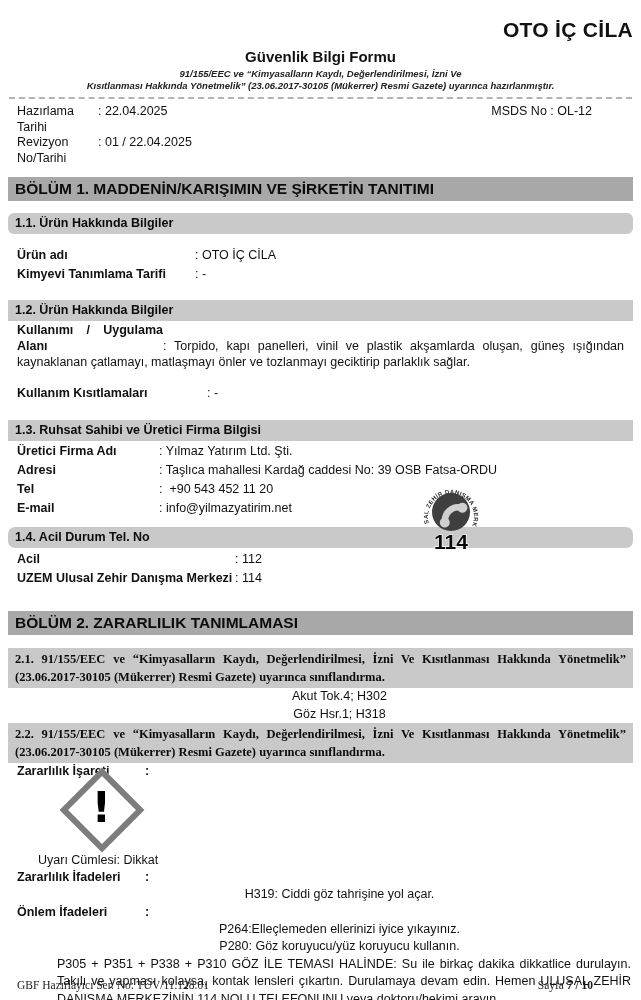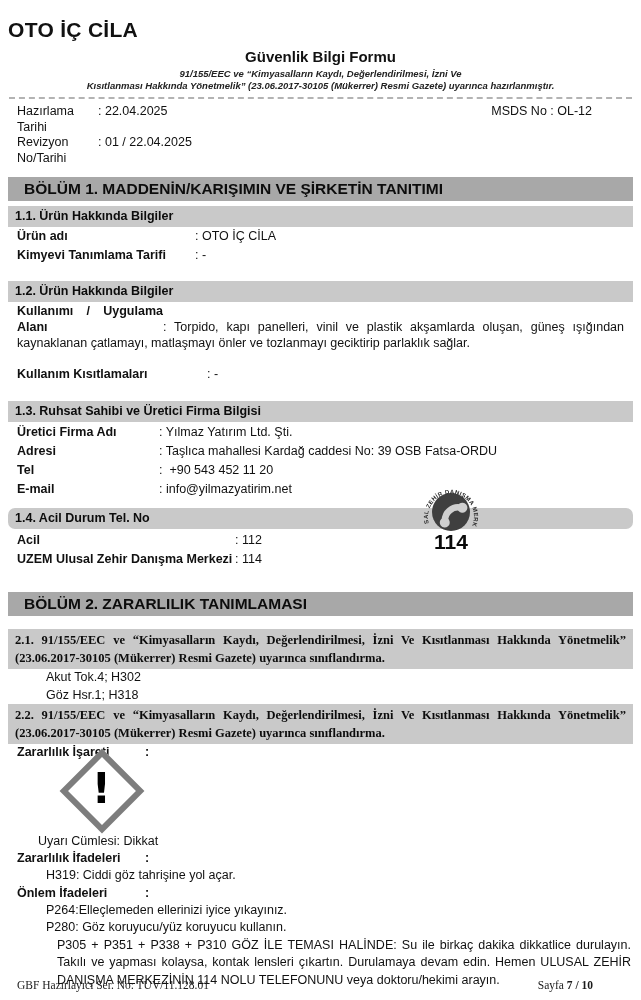--- a/index.html
+++ b/index.html
@@ -3,53 +3,53 @@
 <meta charset="utf-8">
 <style>
   html,body { margin:0; padding:0; }
   body {
     width:641px; height:1000px; background:#ffffff; color:#111;
     font-family:"Liberation Sans", sans-serif; font-size:12.5px;
     position:relative; overflow:hidden;
   }
   .page { padding:0 8px; position:relative; }
 
-  .doc-title { margin-top:18px; text-align:left; font-size:21px; font-weight:700; letter-spacing:.3px; }
+  .doc-title { margin-top:18px; text-align:right; font-size:21px; font-weight:700; letter-spacing:.3px; }
   .doc-sub   { margin-top:6px;  text-align:center; font-size:15px; font-weight:700; }
   .reg       { margin-top:3px;  text-align:center; font-style:italic; font-weight:600;
                font-size:9.5px; line-height:11.5px; color:#222; }
   .dash      { margin:6px 1px 0 1px; border-bottom:2px dashed #b3b3b3; height:0; }
 
   .meta { margin:5px 9px 0 9px; line-height:15.5px; position:relative; }
   .meta-row { display:flex; }
   .meta-label { width:81px; flex:none; }
   .msds { position:absolute; right:32px; top:0; }
 
   .bar1 { margin-top:11px; background:#a8a8a8; color:#0c0c0c; font-weight:700;
-          font-size:15.5px; line-height:17px; padding:3px 7px 4px 16px; }
+          font-size:15.5px; line-height:17px; padding:3px 7px 4px 7px; }
   .bar2 { background:#c9c9c9; color:#0c0c0c; font-weight:700;
           font-size:12.5px; line-height:17px; padding:2px 7px; }
   .bar2.wrap2 { text-align:justify; line-height:18px;font-family:Liberation Serif, serif; }
 
   .kv { display:flex; margin-left:9px; line-height:19px; }
   .kv .k { font-weight:700; flex:none; }
   .kv .v { white-space:pre-wrap; }
   .w178 .k { width:178px; }
   .w142 .k { width:142px; }
   .w218 .k { width:218px; }
   .w128 .k { width:128px; }
   .kv .c { font-weight:700; }
 
   .usage { margin:1px 9px 0 9px; text-align:justify; line-height:16px; }
   .usage .plabel { display:inline-block; width:146px; font-weight:700; }
 
-  .ind   { margin-left:38px; line-height:17.5px; }
+  .ind   { margin-left:38px; line-height:17.5px;text-align:center; }
   .pjust { margin-left:49px; margin-right:2px; text-align:justify; line-height:17.5px; }
 
-  .rows11 { }
+  .rows11 { margin-top:12px; }
   .restrict { margin-top:14px;gap:12px; }
   .s13bar { margin-top:17px; }
   .s13rows { margin-top:1px; }
   .s14bar { margin-top:9px;border-radius:7px; }
   .s14rows { margin-top:2px; }
   .sec2bar { margin-top:23px; }
   .s21bar { margin-top:13px; }
   .warnline { margin-left:30px; line-height:17px; }
 
   .uzem-logo { position:absolute; left:422px; top:482px; }
@@ -86,21 +86,21 @@
     </div>
     <div class="meta-row">
       <span class="meta-label">Revizyon No/Tarihi</span>
       <span>: 01 / 22.04.2025</span>
     </div>
     <span class="msds">MSDS No : OL-12</span>
   </div>
 
   <div class="bar1">BÖLÜM 1. MADDENİN/KARIŞIMIN VE ŞİRKETİN TANITIMI</div>
 
-  <div class="bar2" style="margin-top:5px;">1.1. Ürün Hakkında Bilgiler</div>
+  <div class="bar2" style="margin-top:12px;border-radius:6px;">1.1. Ürün Hakkında Bilgiler</div>
   <div class="rows11">
     <div class="kv w178">
       <span class="k">Ürün adı</span>
       <span class="v">: OTO İÇ CİLA</span>
     </div>
     <div class="kv w178">
       <span class="k">Kimyevi Tanımlama Tarifi</span>
       <span class="v">: -</span>
     </div>
   </div>

